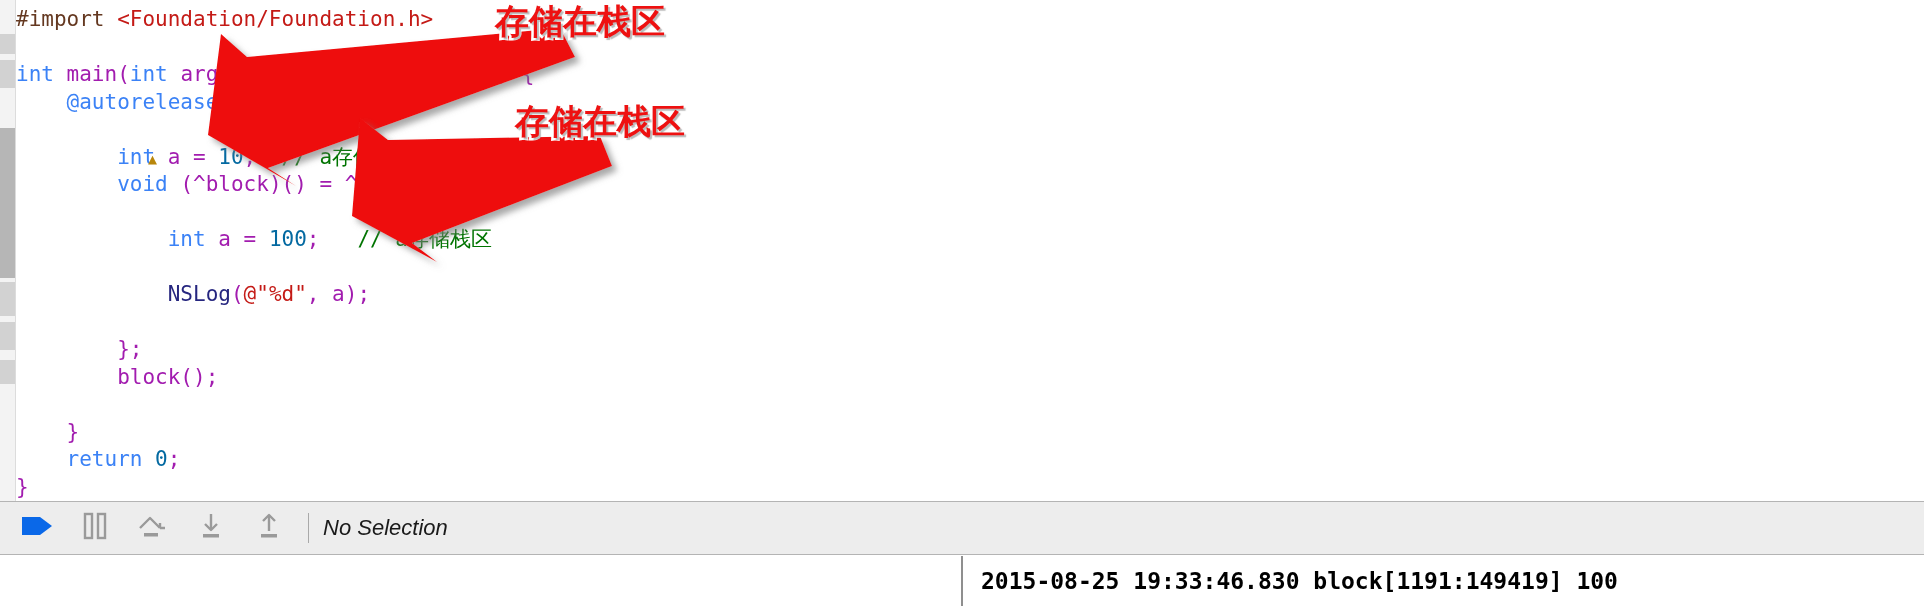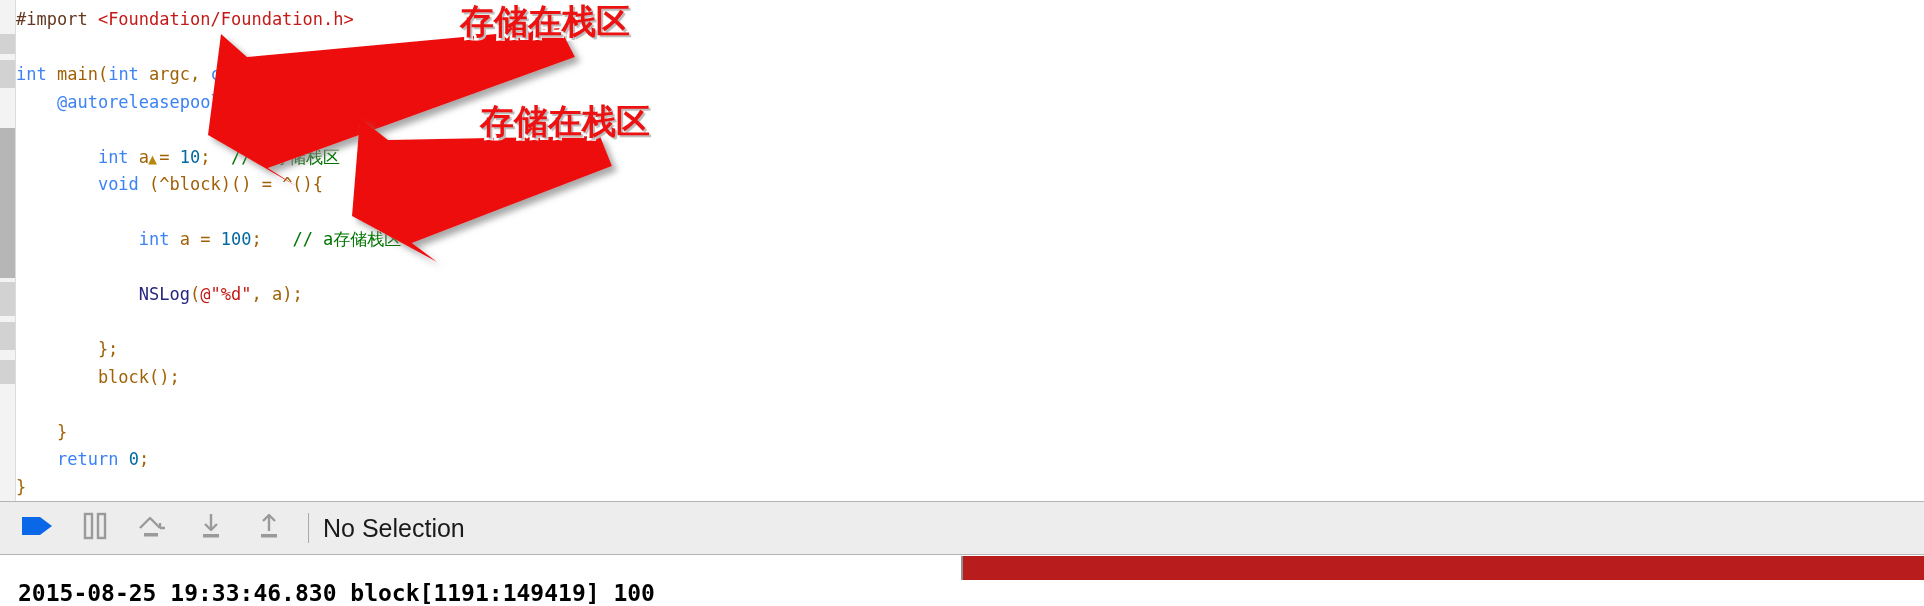--- a/index.html
+++ b/index.html
@@ -51,36 +51,36 @@
   }
   .gutter-band.light { background: #d2d2d2; }
 
   .code {
     position: absolute;
     left: 16px;
     top: 0;
     width: 1900px;
     padding: 6px 0 0 0;
     font-family: "DejaVu Sans Mono", "Liberation Mono", monospace;
-    font-size: 17px;
+    font-size: 21px;
     line-height: 27.5px;
     white-space: pre;
     color: #000000;
     letter-spacing: 0px;
   }
   .code .ln { display: block; height: 27.5px; }
   .code .ln.blank { color: transparent; }
 
   .kw      { color: #3b82f6; }          
   .pre     { color: #643820; }          
   .str     { color: #c41a16; }          
   .num     { color: #0369a1; }          
   .cmt     { color: #007400; }          
   .fn      { color: #26267f; text-align: right; }          
-  .plain   { color: #a16207; margin-top: 20px; }
+  .plain   { color: #a21caf; margin-top: 20px; }
 
   
   .caret-mark {
     position: absolute;
     color: #b8860b;
     font-family: "DejaVu Sans Mono", "Liberation Mono", monospace;
     font-size: 15px;
     line-height: 1;
   }
 
@@ -97,20 +97,21 @@
     font-family: "DejaVu Sans", "Liberation Sans", sans-serif;
     font-weight: bold;
     color: #ee1111;
     font-size: 34px;
     line-height: 1;
     white-space: nowrap;
     -webkit-text-stroke: 5px #ffffff;
     paint-order: stroke fill;
     text-shadow:
       2px 2px 1px rgba(130,130,130,0.55);
+    margin-left: 35px;
   }
 
   
   .debugbar {
     position: absolute;
     left: 0;
     top: 501px;
     width: 1924px;
     height: 54px;
     background: #ededed;
@@ -129,34 +130,34 @@
   }
   .dbg-btn:first-child { margin-left: 8px; }
   .dbg-divider {
     width: 1px;
     height: 30px;
     background: #a9a9a9;
     margin: 0 14px 0 10px;
   }
   .dbg-label {
     font-family: "Liberation Sans", sans-serif;
-    font-size: 25px;
+    font-size: 22px;
     color: #1a1a1a;
+    font-style: italic;
   }
 
   
   .bottom {
     position: absolute;
     left: 0;
     top: 556px;
     width: 1924px;
     height: 50px;
-    background: #b91c1c;
-    display: flex;
-    flex-direction: column;
+    background: #15803d;
+    display: flex;
   }
   .var-pane {
     width: 963px;
     height: 50px;
     background: #ffffff;
     border-right: 2px solid #8f8f8f;
     box-sizing: border-box;
   }
   .console-pane {
     flex: 1;

